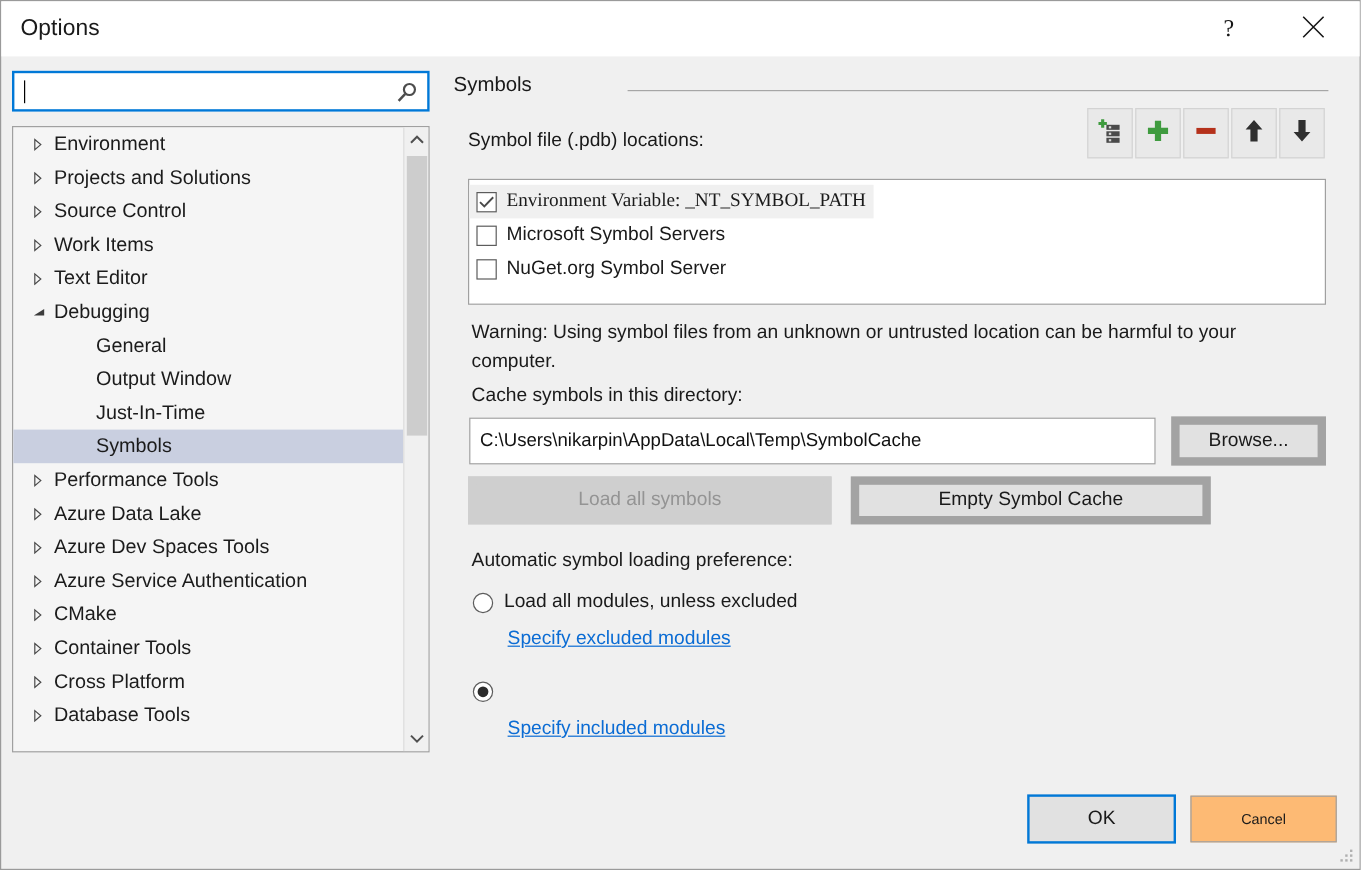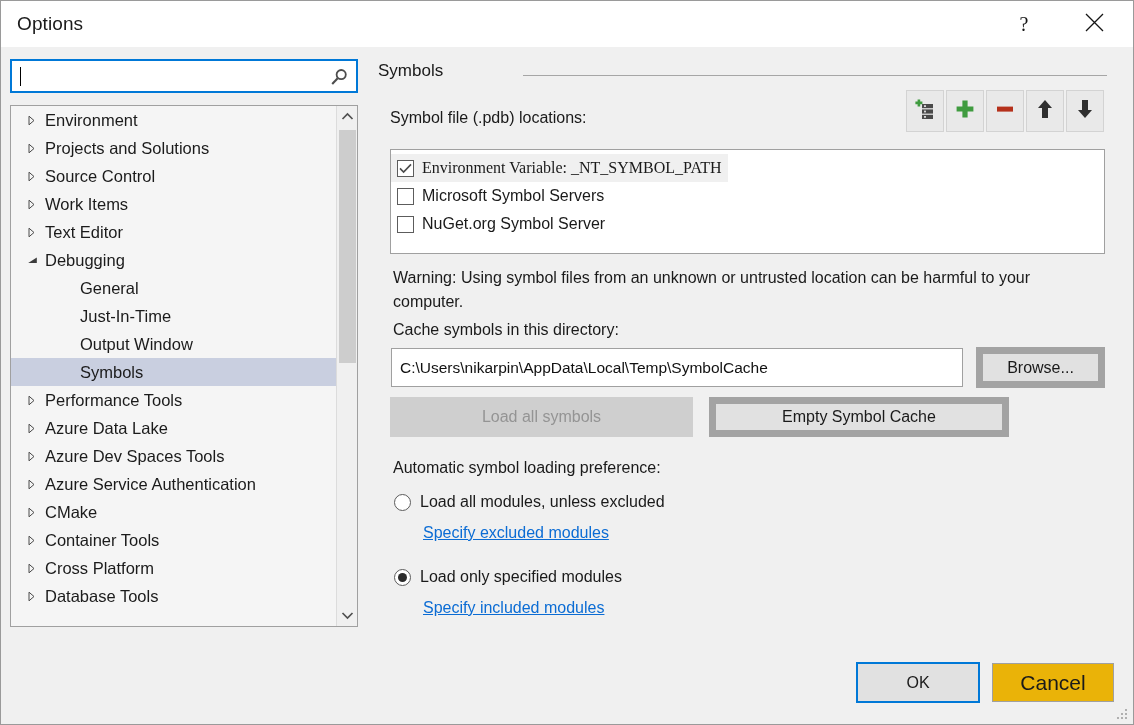--- a/index.html
+++ b/index.html
@@ -310,26 +310,26 @@
     display: flex; align-items: center; justify-content: center;
     font-family: "Liberation Sans", sans-serif;
     font-size: 16px;
     color: #1a1a1a;
     cursor: default;
   }
   .btn-cancel {
     position: absolute;
     left: 991px; top: 662px;
     width: 122px; height: 39px;
-    background: #eab308;
+    background: #fdba74;
     border: 1px solid #a0a0a0;
     box-sizing: border-box;
     display: flex; align-items: center; justify-content: center;
     font-family: "Liberation Sans", sans-serif;
-    font-size: 21px;
+    font-size: 12px;
     color: #1a1a1a;
     cursor: default;
   }
 
   .grip {
     position: absolute;
     right: 4px; bottom: 4px;
     width: 13px; height: 13px;
     cursor: nwse-resize;
   }
@@ -413,25 +413,25 @@
             </svg>
           </span>
           <span>Debugging</span>
         </div>
         <div class="tree-item lvl1">
           <span class="tw"></span>
           <span>General</span>
         </div>
         <div class="tree-item lvl1">
           <span class="tw"></span>
-          <span>Just-In-Time</span>
+          <span>Output Window</span>
         </div>
         <div class="tree-item lvl1">
           <span class="tw"></span>
-          <span>Output Window</span>
+          <span>Just-In-Time</span>
         </div>
         <div class="tree-item lvl1 selected">
           <span class="tw"></span>
           <span>Symbols</span>
         </div>
         <div class="tree-item lvl0">
           <span class="tw">
             <svg width="9" height="11" viewBox="0 0 9 11">
               <path d="M2 1.2 L7 5.5 L2 9.8 Z" fill="none" stroke="#4a4a4a" stroke-width="1"></path>
             </svg>
@@ -593,21 +593,20 @@
   <div class="radio-row radio-1">
     <span class="rb"></span>
     <span>Load all modules, unless excluded</span>
   </div>
   <a class="link link-excluded">Specify excluded modules</a>
 
   <div class="radio-row radio-2">
     <span class="rb">
         <span class="dot"></span>
       </span>
-    <span>Load only specified modules</span>
   </div>
   <a class="link link-included">Specify included modules</a>
 
   <div class="btn-ok">OK</div>
   <div class="btn-cancel">Cancel</div>
 
   <div class="grip">
     <svg width="13" height="13" viewBox="0 0 13 13">
       <g fill="#b0b0b0">
         <rect x="9" y="1" width="2" height="2"></rect>

